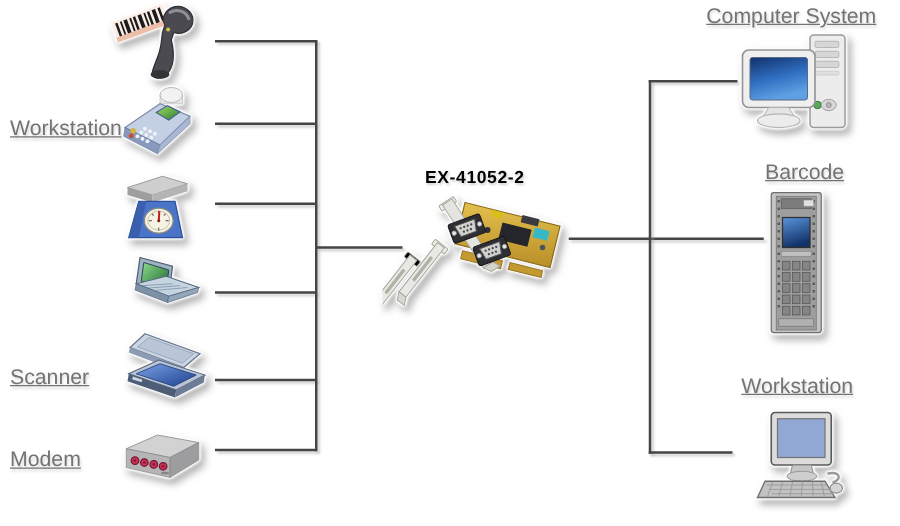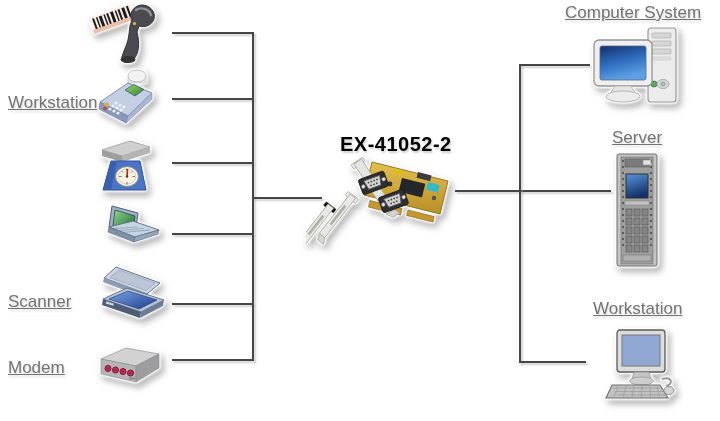--- a/index.html
+++ b/index.html
@@ -5,38 +5,38 @@
   html,body{margin:0;padding:0;background:#fff;}
   #stage{
     position:relative;width:720px;height:421px;background:#ffffff;overflow:hidden;
     font-family:"Liberation Sans","DejaVu Sans",sans-serif;color:#000;
   }
   .dev-label{
     position:absolute;font-size:17px;line-height:1.28;color:#737373;
     text-shadow:1px 2px 2px rgba(170,170,170,.45);white-space:pre-line;text-decoration:underline;
   }
   .title{
-    position:absolute;left:340px;top:133px;font-size:20px;font-weight:bold;letter-spacing:.5px;
+    position:absolute;left:340px;top:133px;font-size:14px;font-weight:bold;letter-spacing:.5px;
     text-shadow:1px 2px 2px rgba(160,160,160,.5);
   }
   .line{position:absolute;background:#454545;box-shadow:2px 2px 2px rgba(160,160,160,.5);}
   .h{height:2px;} .v{width:2px;}
   .icon{position:absolute;filter:drop-shadow(0 0 1.2px #fff) drop-shadow(0 0 1px #fff) drop-shadow(0 0 1px #fff) drop-shadow(3px 4px 3px rgba(120,120,120,.55));}
 </style>
 </head>
 <body>
 
 <div id="stage">
 
   <div class="dev-label" style="left:8px;top:92px">Workstation</div>
   <div class="dev-label" style="left:8px;top:291px">Scanner</div>
   <div class="dev-label" style="left:8px;top:357px">Modem</div>
 
   <div class="dev-label" style="left:565px;top:2px">Computer System</div>
-  <div class="dev-label" style="left:612px;top:127px">Server</div>
+  <div class="dev-label" style="left:612px;top:127px">Barcode</div>
   <div class="dev-label" style="left:593px;top:298px">Workstation</div>
 
   <div class="title">EX-41052-2</div>
 
   <div class="line h" style="left:172px;top:32px;width:81px"></div>
   <div class="line h" style="left:172px;top:98px;width:81px"></div>
   <div class="line h" style="left:172px;top:162px;width:81px"></div>
   <div class="line h" style="left:172px;top:233px;width:81px"></div>
   <div class="line h" style="left:172px;top:303px;width:81px"></div>
   <div class="line h" style="left:172px;top:359px;width:81px"></div>

